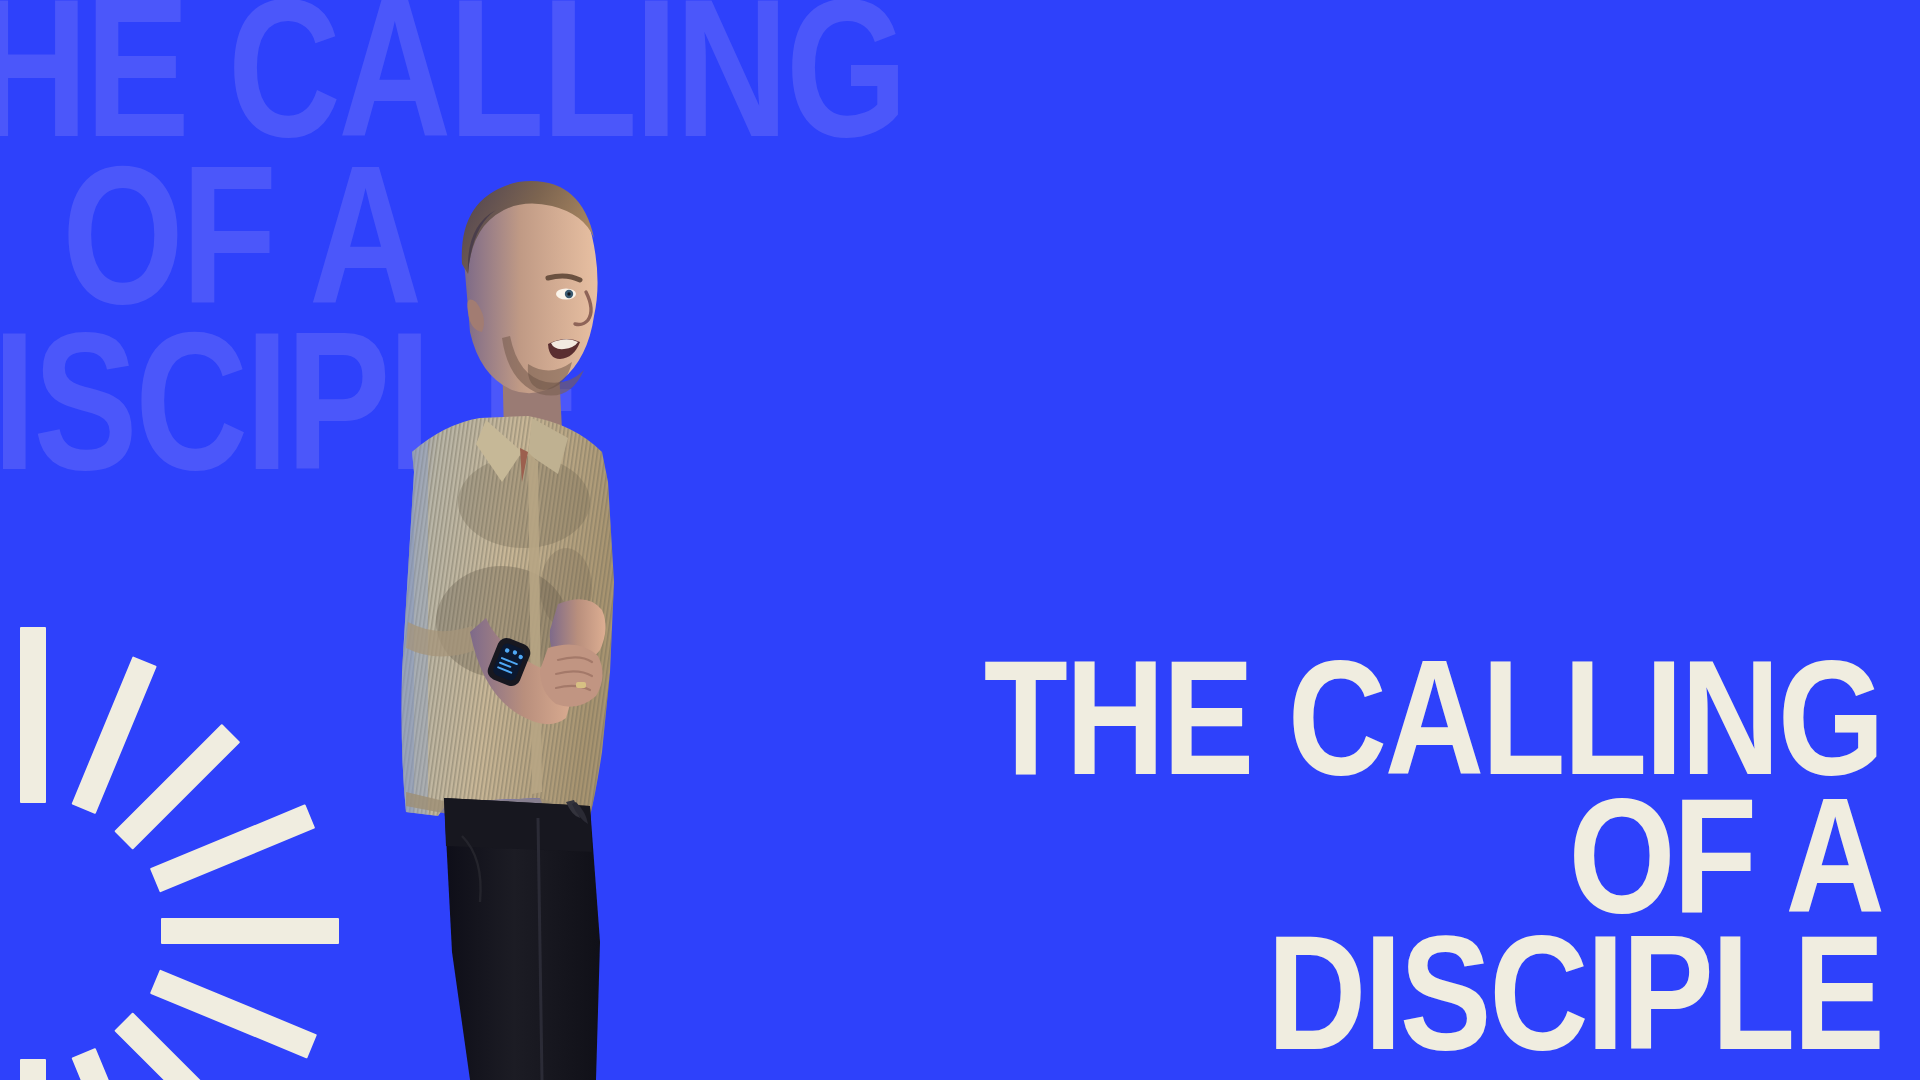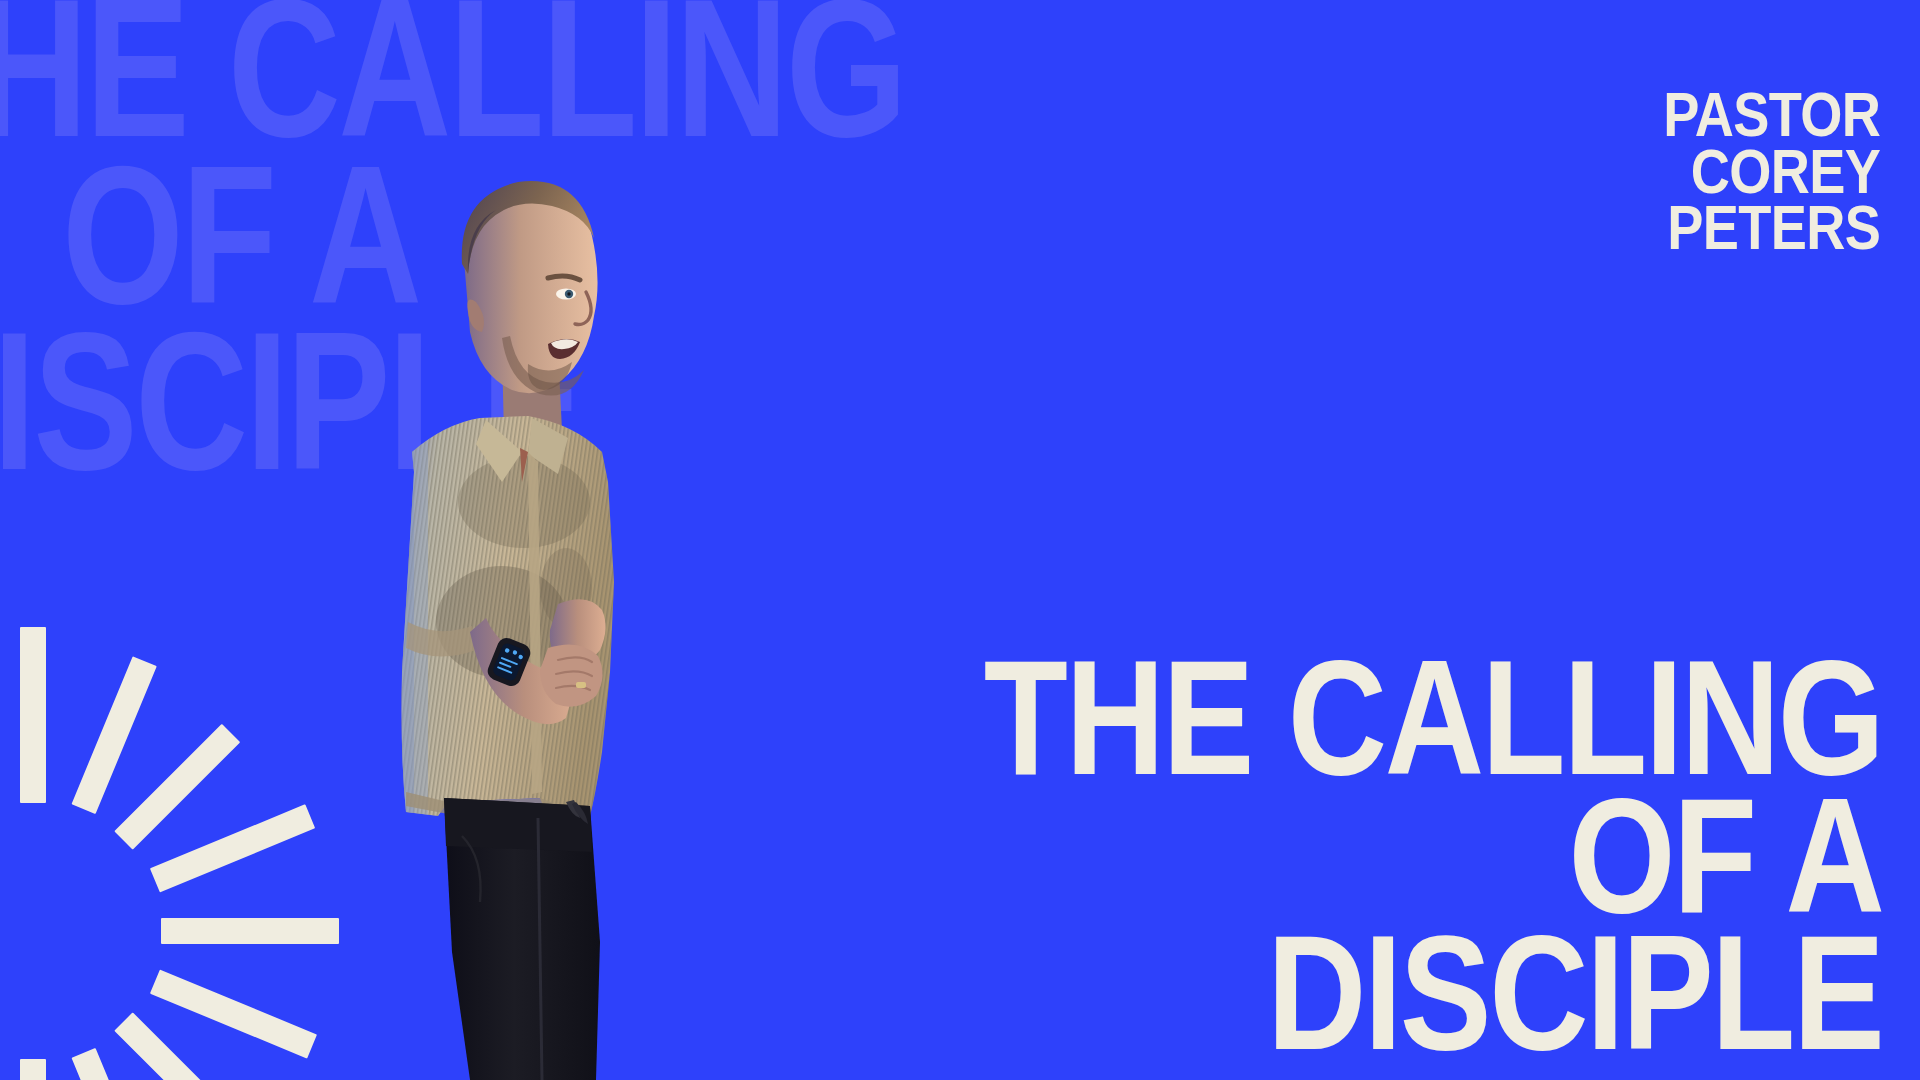--- a/index.html
+++ b/index.html
@@ -314,25 +314,20 @@
 
       <path d="M214 650 q6 14 14 16 q-4 -14 -6 -18 z" fill="#33333C"></path>
       <path d="M224 650 q10 10 12 22 q-10 -6 -16 -20 z" fill="#2A2A34"></path>
 
       <path d="M186 666 L190 928" stroke="#2D2D38" stroke-width="3" fill="none" opacity="0.9"></path>
 
       <path d="M110 684 q22 22 18 66" stroke="#28282F" stroke-width="2.4" fill="none" opacity="0.8"></path>
     </g>
   </svg>
 
-  <div class="speaker">
-    <span class="sline">PASTOR</span>
-    <span class="sline">COREY</span>
-    <span class="sline">PETERS</span>
-  </div>
 
   <div class="title">
     <span class="tline">THE CALLING</span>
     <span class="tline">OF A</span>
     <span class="tline">DISCIPLE</span>
   </div>
 
 </div>
 
 </body></html>

